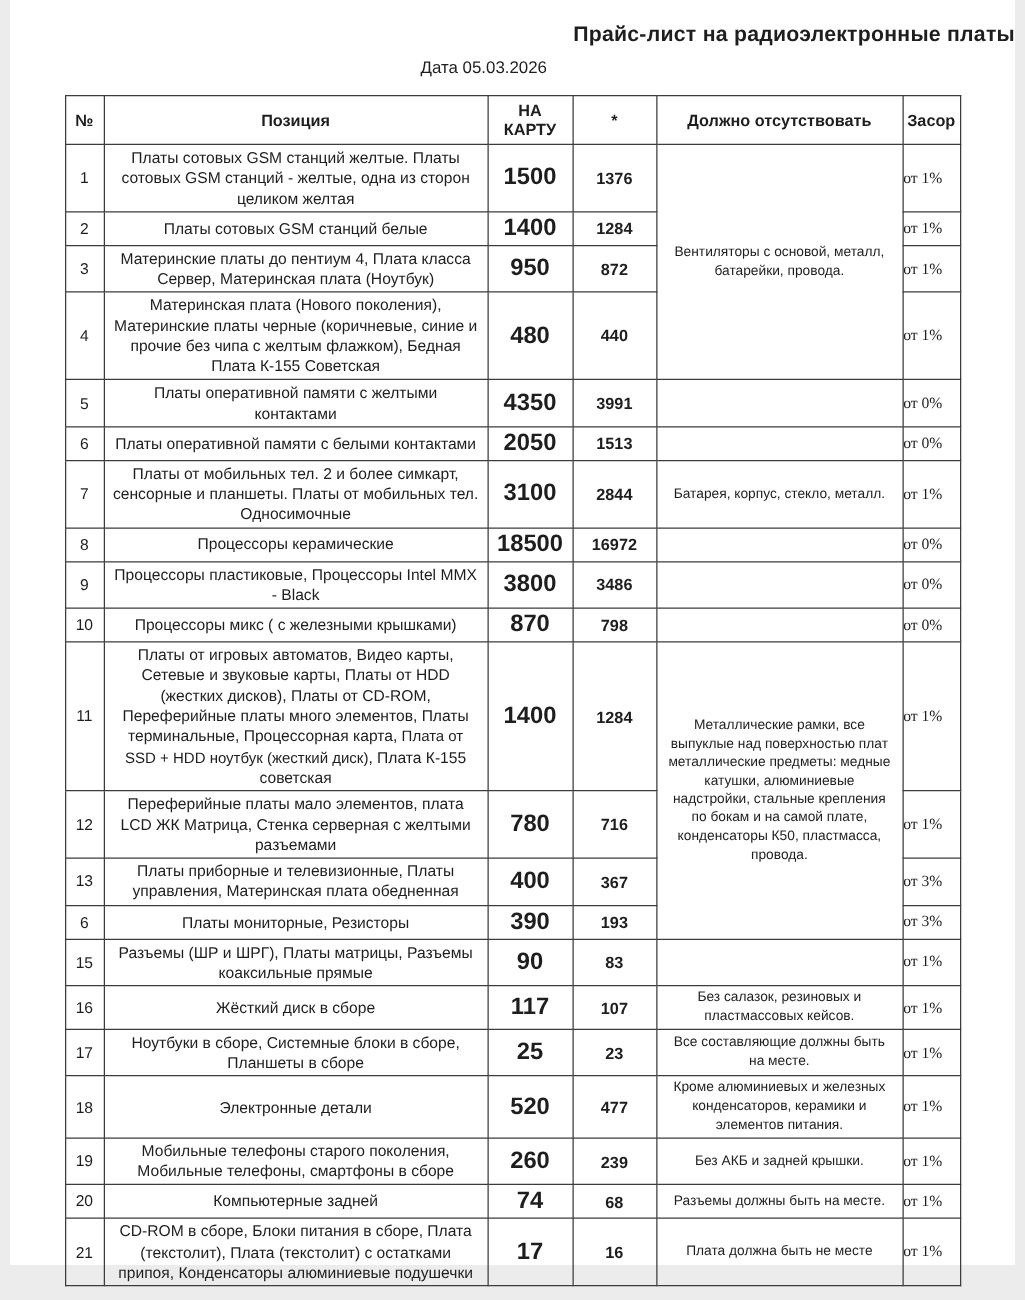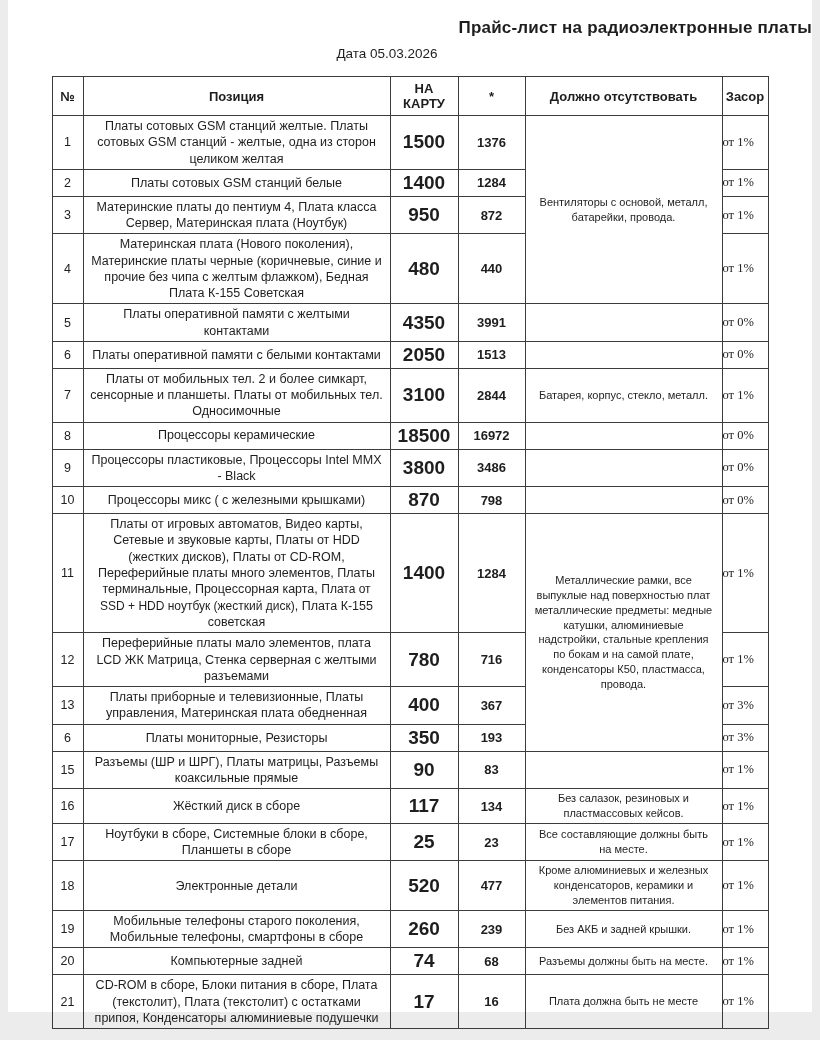--- a/index.html
+++ b/index.html
@@ -212,37 +212,37 @@
         <tr>
           <td class="c-num">13</td>
           <td class="c-pos"><span class="seg-normal">Платы приборные и телевизионные,  Платы управления, Материнская плата обедненная</span></td>
           <td class="c-card">400</td>
           <td class="c-star">367</td>
           <td class="c-clog">от 3%</td>
         </tr>
         <tr>
           <td class="c-num">6</td>
           <td class="c-pos"><span class="seg-normal">Платы мониторные, Резисторы</span></td>
-          <td class="c-card">350</td>
+          <td class="c-card">390</td>
           <td class="c-star">193</td>
           <td class="c-clog">от 3%</td>
         </tr>
         <tr>
           <td class="c-num">15</td>
           <td class="c-pos"><span class="seg-normal">Разъемы (ШР и ШРГ), Платы матрицы, Разъемы коаксильные прямые</span></td>
           <td class="c-card">90</td>
           <td class="c-star">83</td>
           <td class="c-absent"></td>
           <td class="c-clog">от 1%</td>
         </tr>
         <tr>
           <td class="c-num">16</td>
           <td class="c-pos"><span class="seg-normal">Жёсткий диск в сборе</span></td>
           <td class="c-card">117</td>
-          <td class="c-star">134</td>
+          <td class="c-star">107</td>
           <td class="c-absent">Без салазок, резиновых и пластмассовых кейсов.</td>
           <td class="c-clog">от 1%</td>
         </tr>
         <tr>
           <td class="c-num">17</td>
           <td class="c-pos"><span class="seg-normal">Ноутбуки в сборе, Системные блоки в сборе, Планшеты в сборе</span></td>
           <td class="c-card">25</td>
           <td class="c-star">23</td>
           <td class="c-absent">Все составляющие должны быть на месте.</td>
           <td class="c-clog">от 1%</td>

